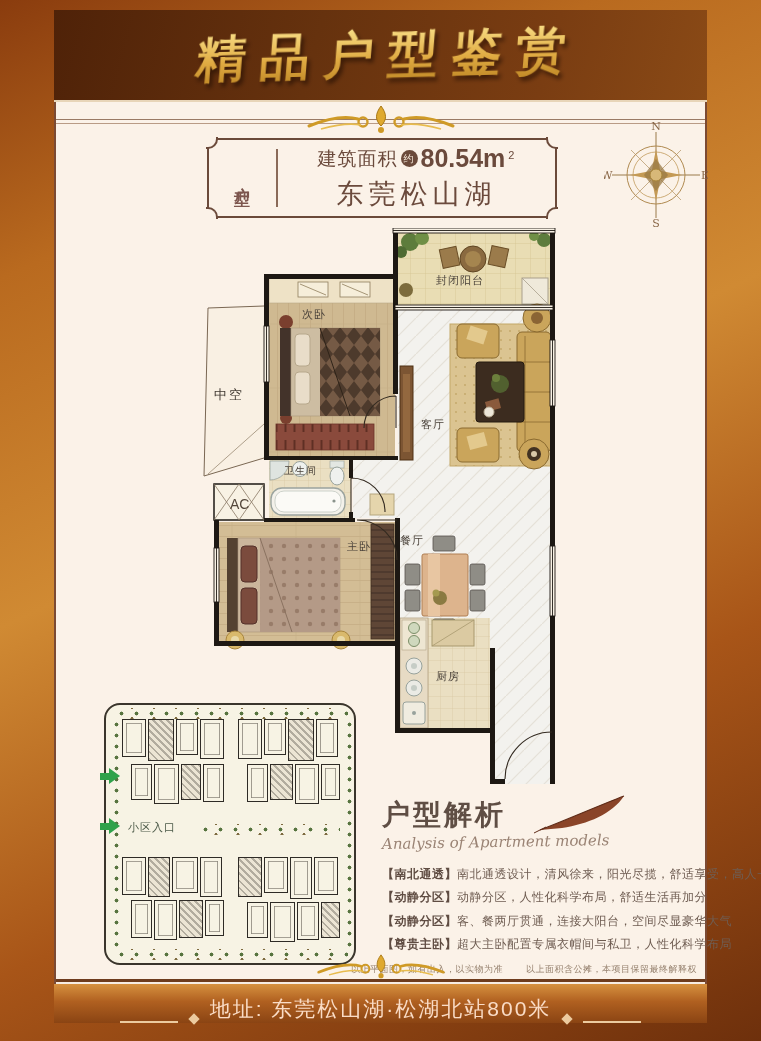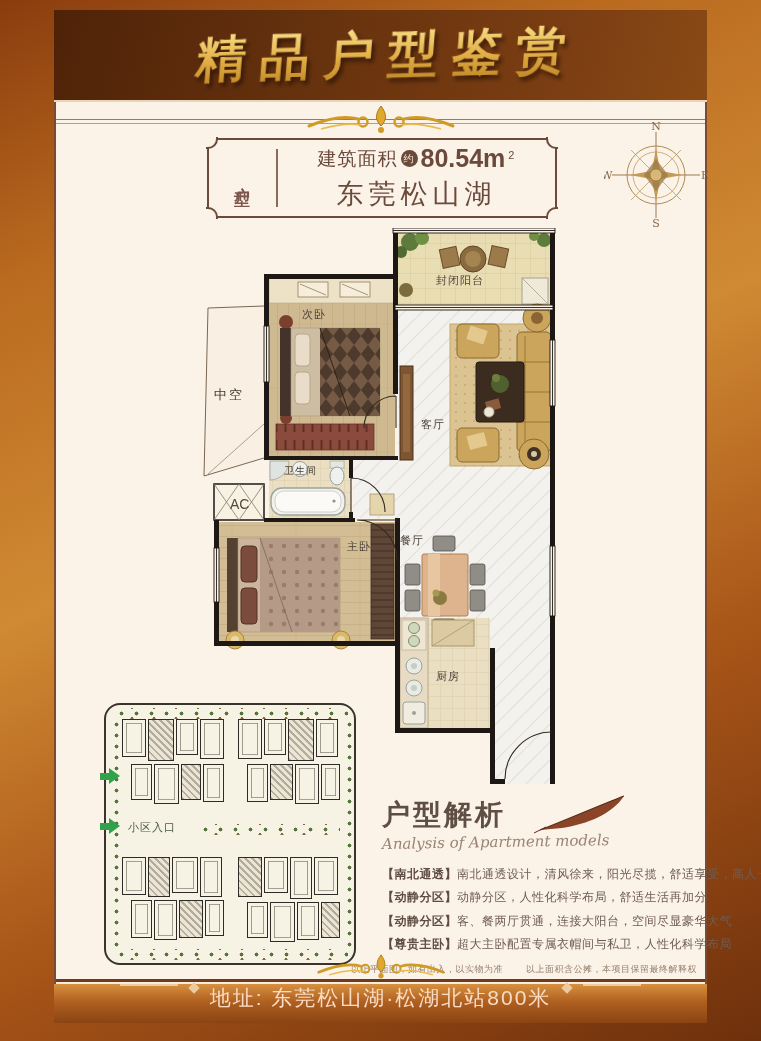--- a/index.html
+++ b/index.html
@@ -83,21 +83,21 @@
   .feather{position:absolute;left:150px;top:-4px;}
   .a-points{margin-top:10px;}
   .apoint{font-size:12px;color:#6f5d52;line-height:1.95;letter-spacing:.5px;white-space:nowrap;}
   .apoint .tag{font-weight:bold;color:#5f4c42;}
   
   .disclaimer{position:absolute;right:8px;top:861px;font-size:9px;color:#96826f;letter-spacing:.5px;}
   .disclaimer span+span{margin-left:20px;}
   
   .addrbar{position:absolute;left:54px;top:984px;width:653px;height:39px;
     background:linear-gradient(180deg,#d6913f 0%,#b06020 45%,#8a4413 100%);
-    display:flex;align-items:flex-start;justify-content:center;gap:12px;}
+    display:flex;align-items:flex-end;justify-content:center;gap:12px;}
   .addr-line{width:58px;height:2px;background:#eccb9f;}
   .addr-diamond{width:8px;height:8px;background:#eccb9f;transform:rotate(45deg);}
   .addr-text{color:#fadcc6;font-size:21px;letter-spacing:2px;}
 </style>
 </head>
 <body>
 
 <div class="poster">
   <div class="banner">
     <div class="banner-title">精品户型鉴赏</div>

